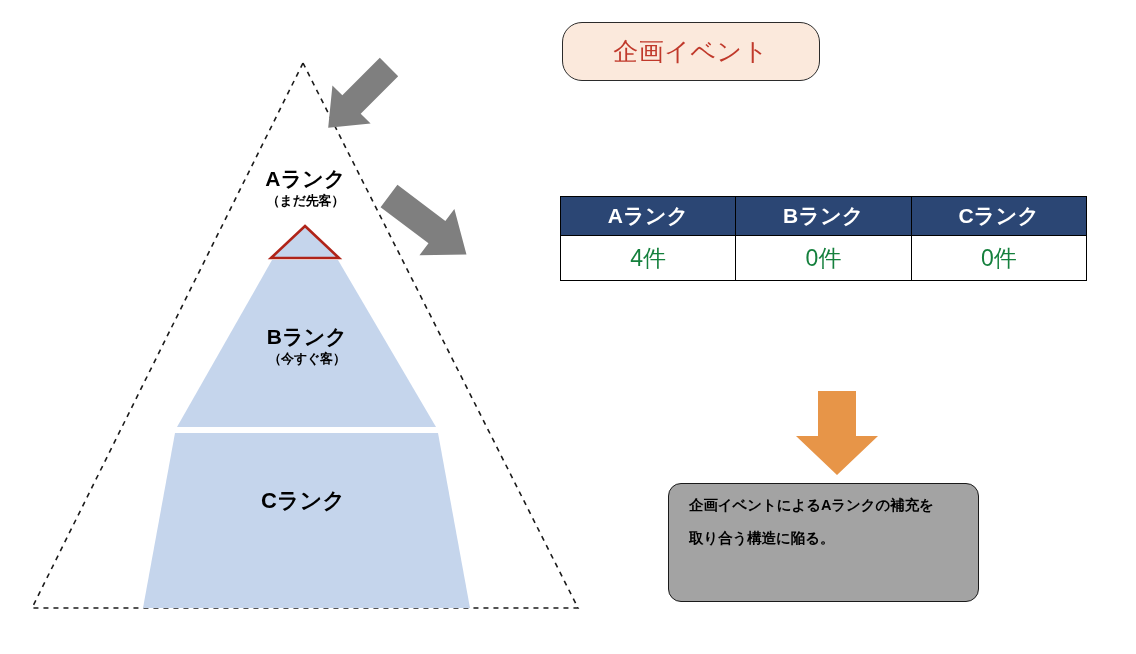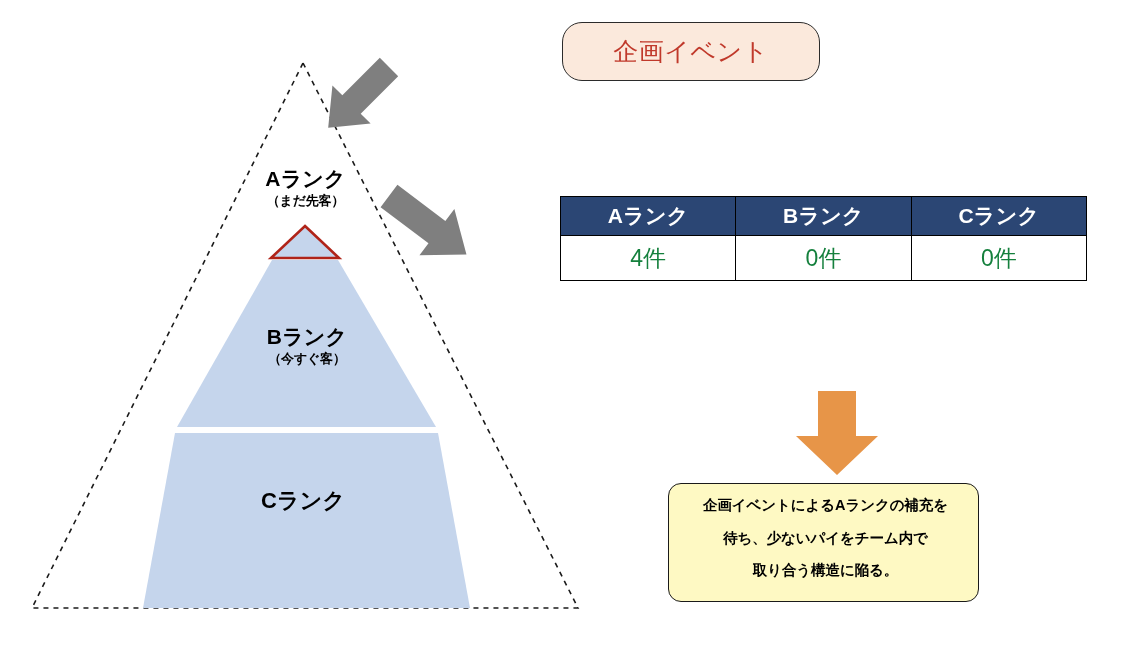--- a/index.html
+++ b/index.html
@@ -106,26 +106,25 @@
     font-weight: normal;
     height: 45px;
   }
 
   
   #callout {
     left: 668px;
     top: 483px;
     width: 311px;
     height: 119px;
-    background: #fef9c3;
+    background: #a3a3a3;
     border: 1.4px solid #1a1a1a;
     border-radius: 13px;
     box-sizing: border-box;
     padding: 14px 16px 0 20px;
-    text-align: center;
   }
   .callout-line {
     display: block;
     font-size: 14.5px;
     font-weight: bold;
     color: #000000;
     line-height: 1.0;
     margin-bottom: 18px;
     letter-spacing: -0.1px;
     white-space: nowrap;
@@ -199,17 +198,16 @@
       <tr>
         <td>4件</td>
         <td>0件</td>
         <td>0件</td>
       </tr>
     </tbody>
   </table>
 
   <div class="abs" id="callout">
     <span class="callout-line">企画イベントによるAランクの補充を</span>
-    <span class="callout-line">待ち、少ないパイをチーム内で</span>
     <span class="callout-line">取り合う構造に陥る。</span>
   </div>
 
 </div>
 
 </body></html>

